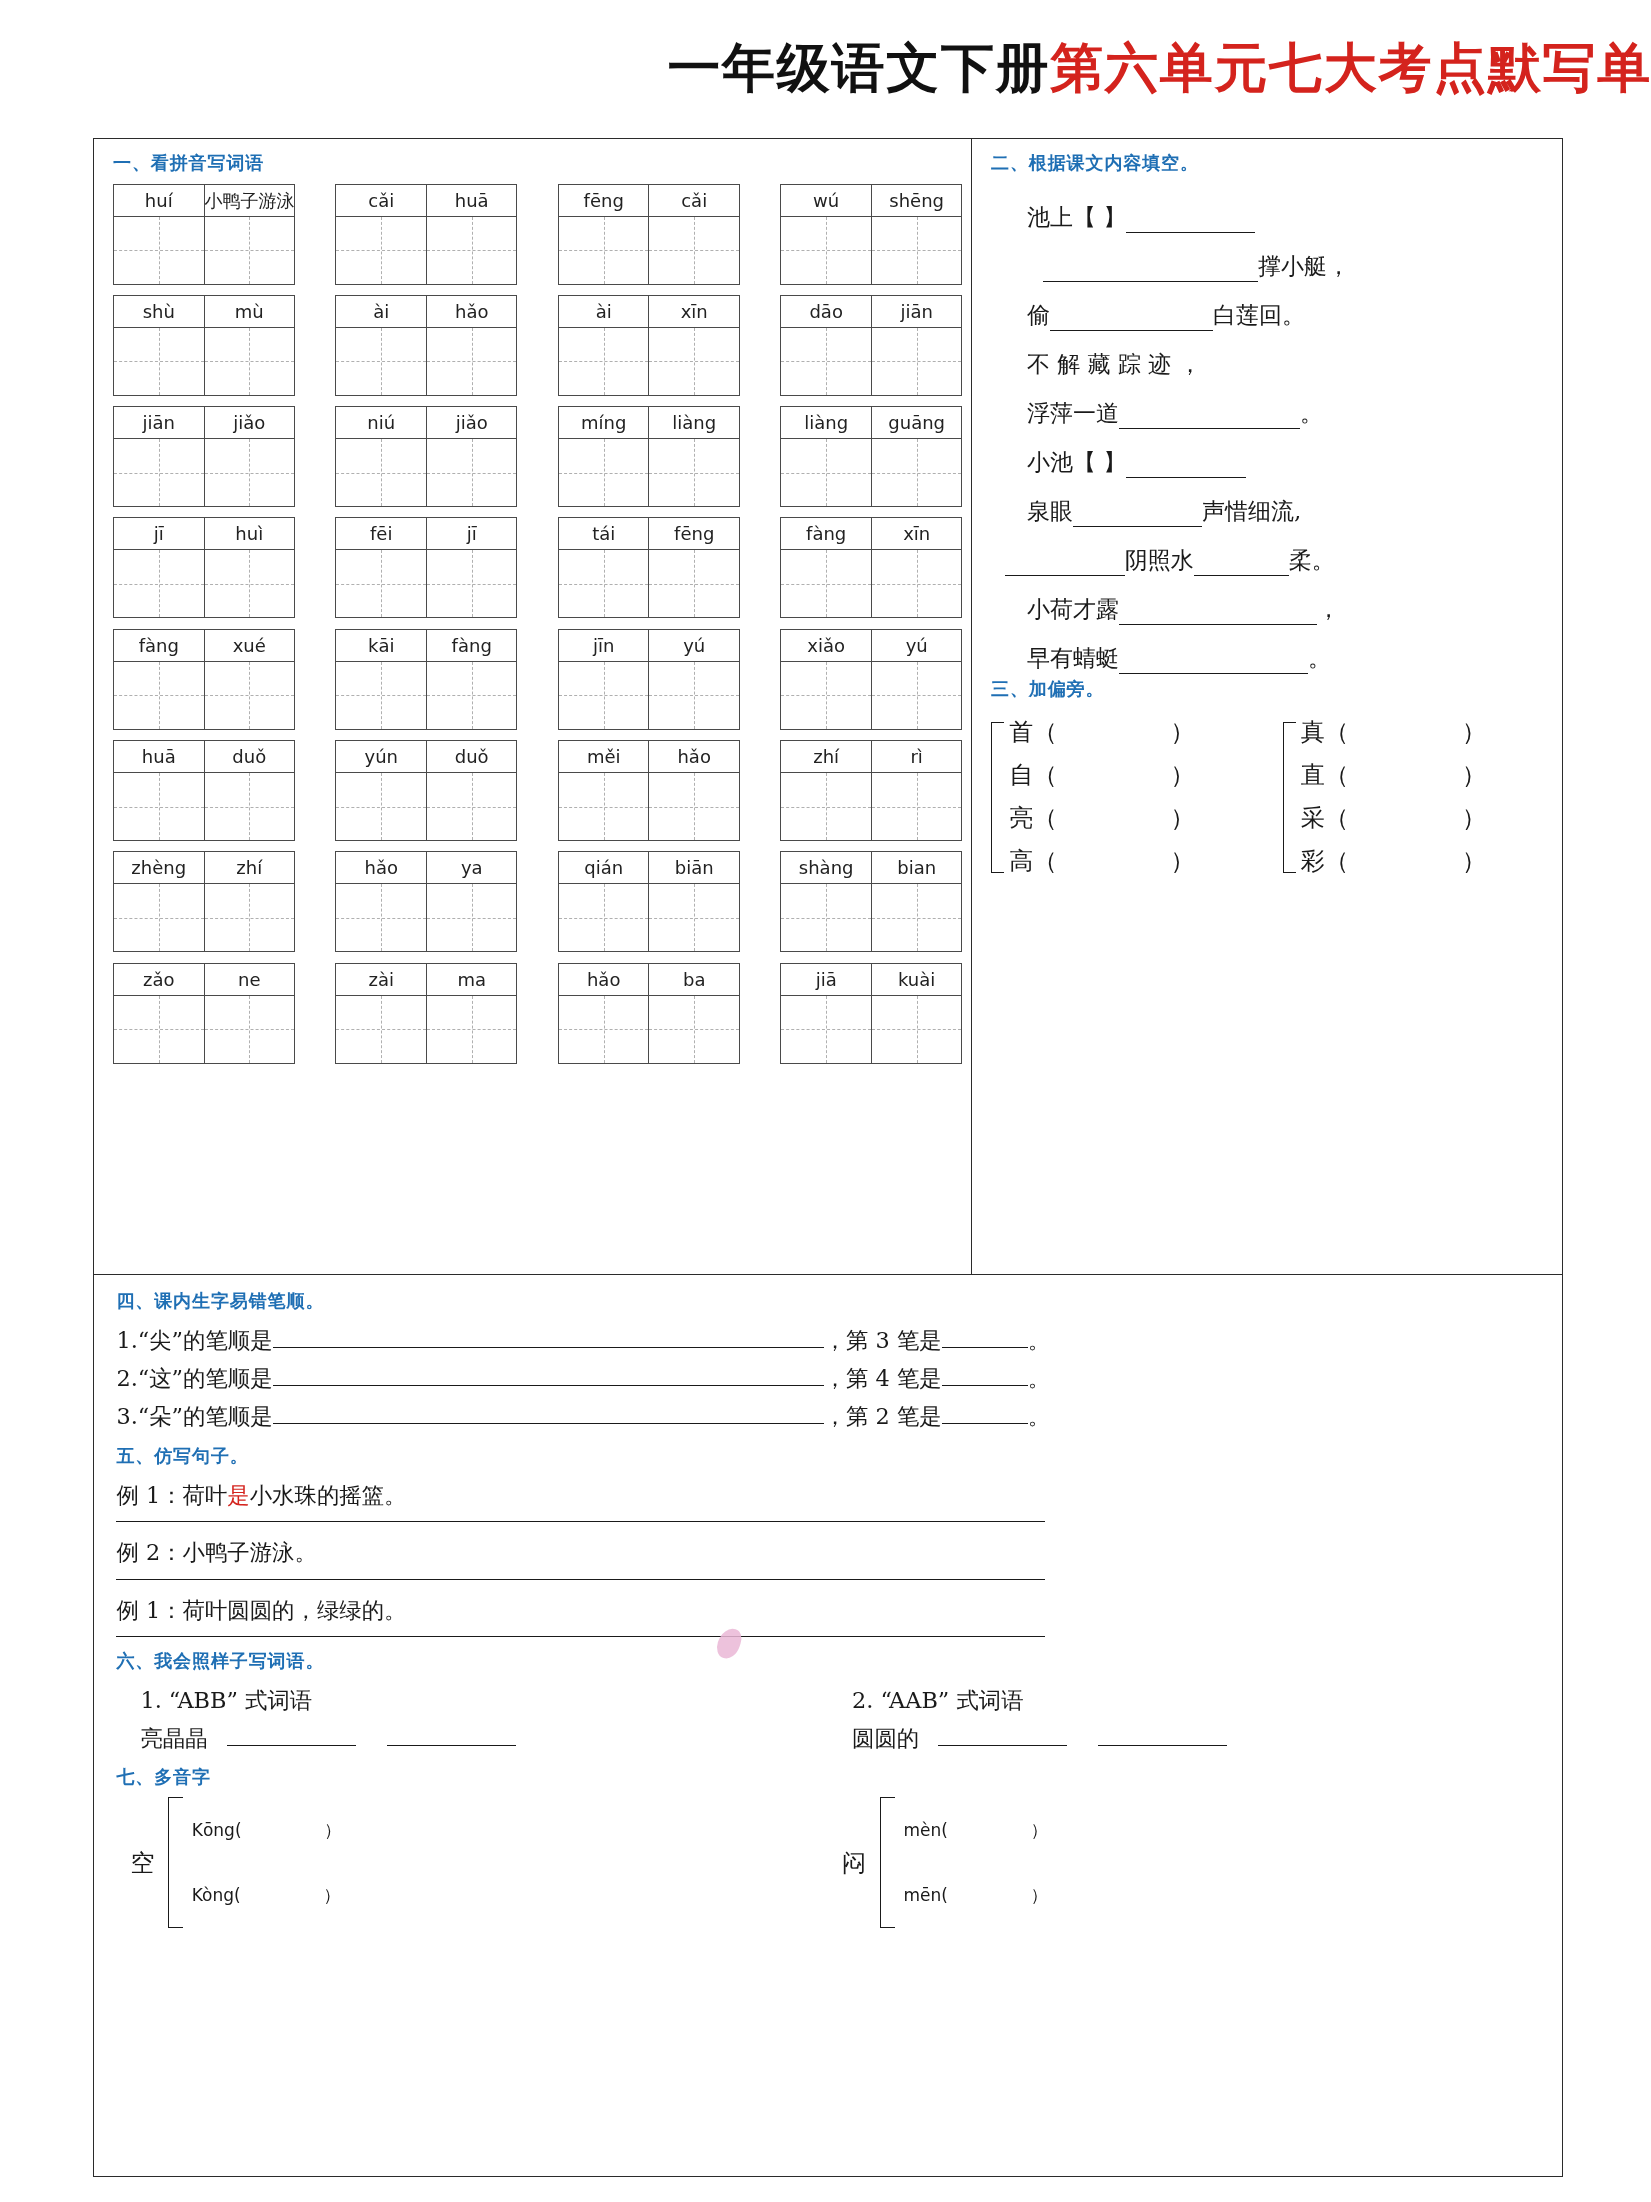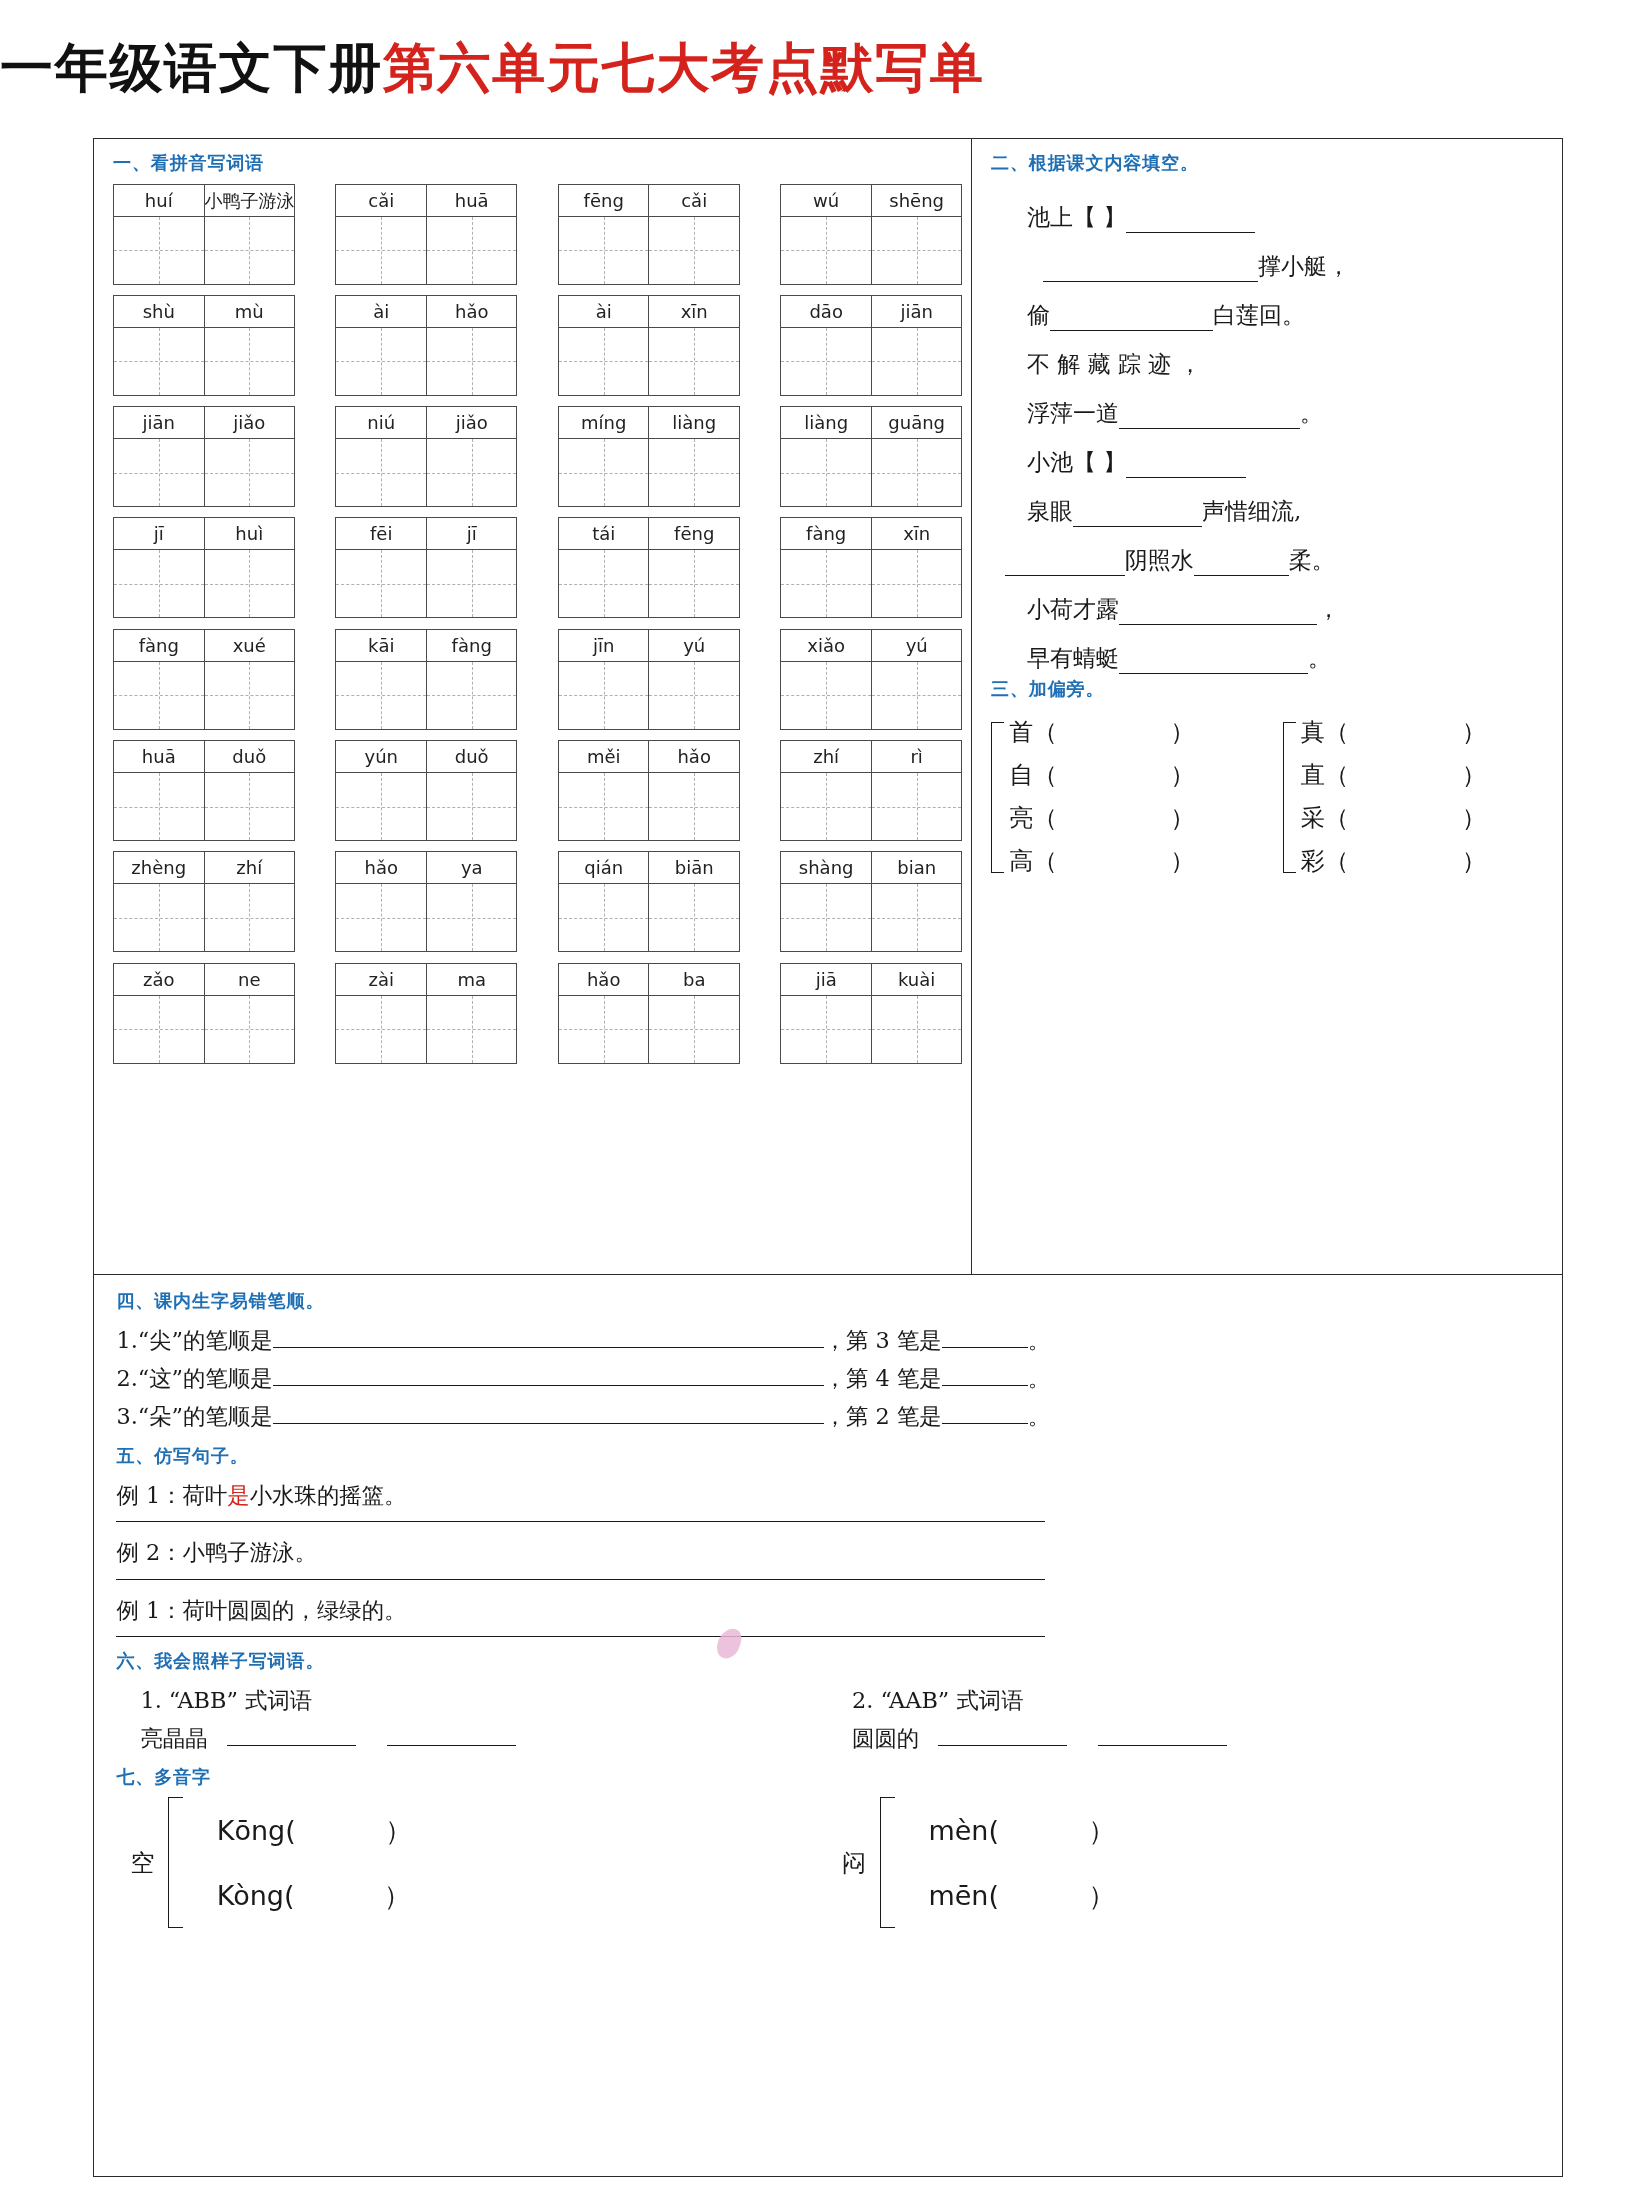--- a/index.html
+++ b/index.html
@@ -16,21 +16,21 @@
   }
   .page {
     width: 1652px;
     height: 2203px;
     position: relative;
     box-sizing: border-box;
     padding: 0;
   }
   
   .title {
-    text-align: left;
+    text-align: right;
     font-size: 53px;
     font-weight: bold;
     letter-spacing: 1.7px;
     padding-top: 33px;
     padding-bottom: 15.5px;
     white-space: nowrap;
     font-family: "DejaVu Serif", serif;
   }
   .title .t1 { color: #111111; }
   .title .t2 { color: #d4231d; }
@@ -260,22 +260,21 @@
     border-left: 1.4px solid #1a1a1a;
     border-top: 1.4px solid #1a1a1a;
     border-bottom: 1.4px solid #1a1a1a;
     margin-right: 8.6px;
   }
   .duo-items .duo-item {
     height: 65px;
     line-height: 65px;
     white-space: nowrap;
     font-family: "DejaVu Sans", sans-serif;
-    font-size: 27px;
-    margin-left: 25px;
+    font-size: 17px;
   }
   .duo-items .duo-item .par { letter-spacing: 36px; }
 </style>
 </head>
 <body>
 
 <div class="page">
 
   <div class="title">
     <span class="t1">一年级语文下册</span><span class="t2">第六单元七大考点默写单</span>

